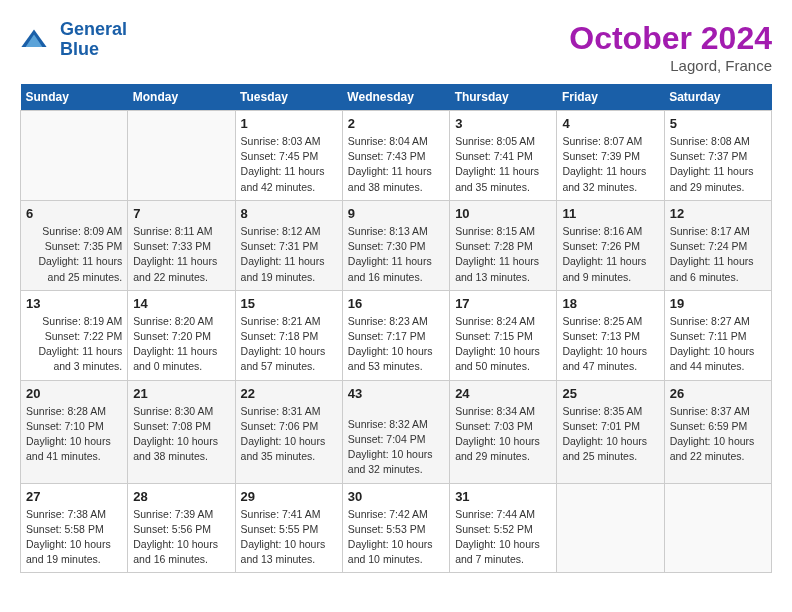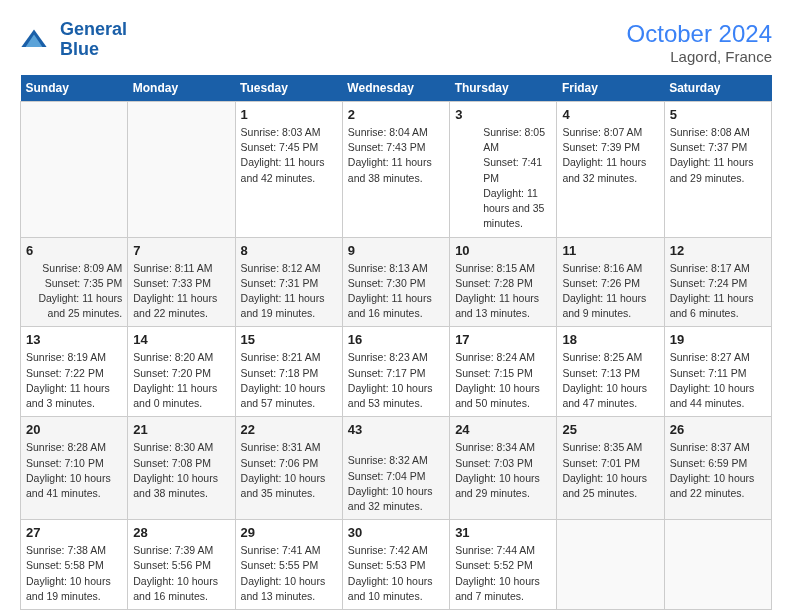--- a/index.html
+++ b/index.html
@@ -31,23 +31,23 @@
       color: #1a5fa8;
     }
     .logo-icon {
       width: 28px;
       height: 28px;
     }
     .title-block {
       text-align: right;
     }
     .month-title {
-      font-size: 24px;
-      font-weight: normal;
-      color: #3b82f6;
+      font-size: 32px;
+      font-weight: bold;
+      color: #a21caf;
     }
     .location {
       font-size: 15px;
       color: #555;
     }
     table {
       width: 100%;
       border-collapse: collapse;
       font-size: 11px;
     }
@@ -131,21 +131,21 @@
 Daylight: 11 hours and 42 minutes.</div>
         </td>
         <td>
           <div class="day-num">2</div>
           <div class="day-info" style="white-space: pre-line;">Sunrise: 8:04 AM
 Sunset: 7:43 PM
 Daylight: 11 hours and 38 minutes.</div>
         </td>
         <td>
           <div class="day-num">3</div>
-          <div class="day-info" style="white-space: pre-line; margin-left: 28px;">Sunrise: 8:05 AM
+          <div class="day-info" style="white-space: pre-line;">Sunrise: 8:05 AM
 Sunset: 7:41 PM
 Daylight: 11 hours and 35 minutes.</div>
         </td>
         <td>
           <div class="day-num">4</div>
           <div class="day-info" style="white-space: pre-line;">Sunrise: 8:07 AM
 Sunset: 7:39 PM
 Daylight: 11 hours and 32 minutes.</div>
         </td>
         <td>
@@ -195,21 +195,21 @@
         <td>
           <div class="day-num">12</div>
           <div class="day-info" style="white-space: pre-line;">Sunrise: 8:17 AM
 Sunset: 7:24 PM
 Daylight: 11 hours and 6 minutes.</div>
         </td>
       </tr>
       <tr>
         <td>
           <div class="day-num">13</div>
-          <div class="day-info" style="white-space: pre-line;">Sunrise: 8:19 AM
+          <div class="day-info" style="white-space: pre-line; text-align: right;">Sunrise: 8:19 AM
 Sunset: 7:22 PM
 Daylight: 11 hours and 3 minutes.</div>
         </td>
         <td>
           <div class="day-num">14</div>
           <div class="day-info" style="white-space: pre-line;">Sunrise: 8:20 AM
 Sunset: 7:20 PM
 Daylight: 11 hours and 0 minutes.</div>
         </td>
         <td>

